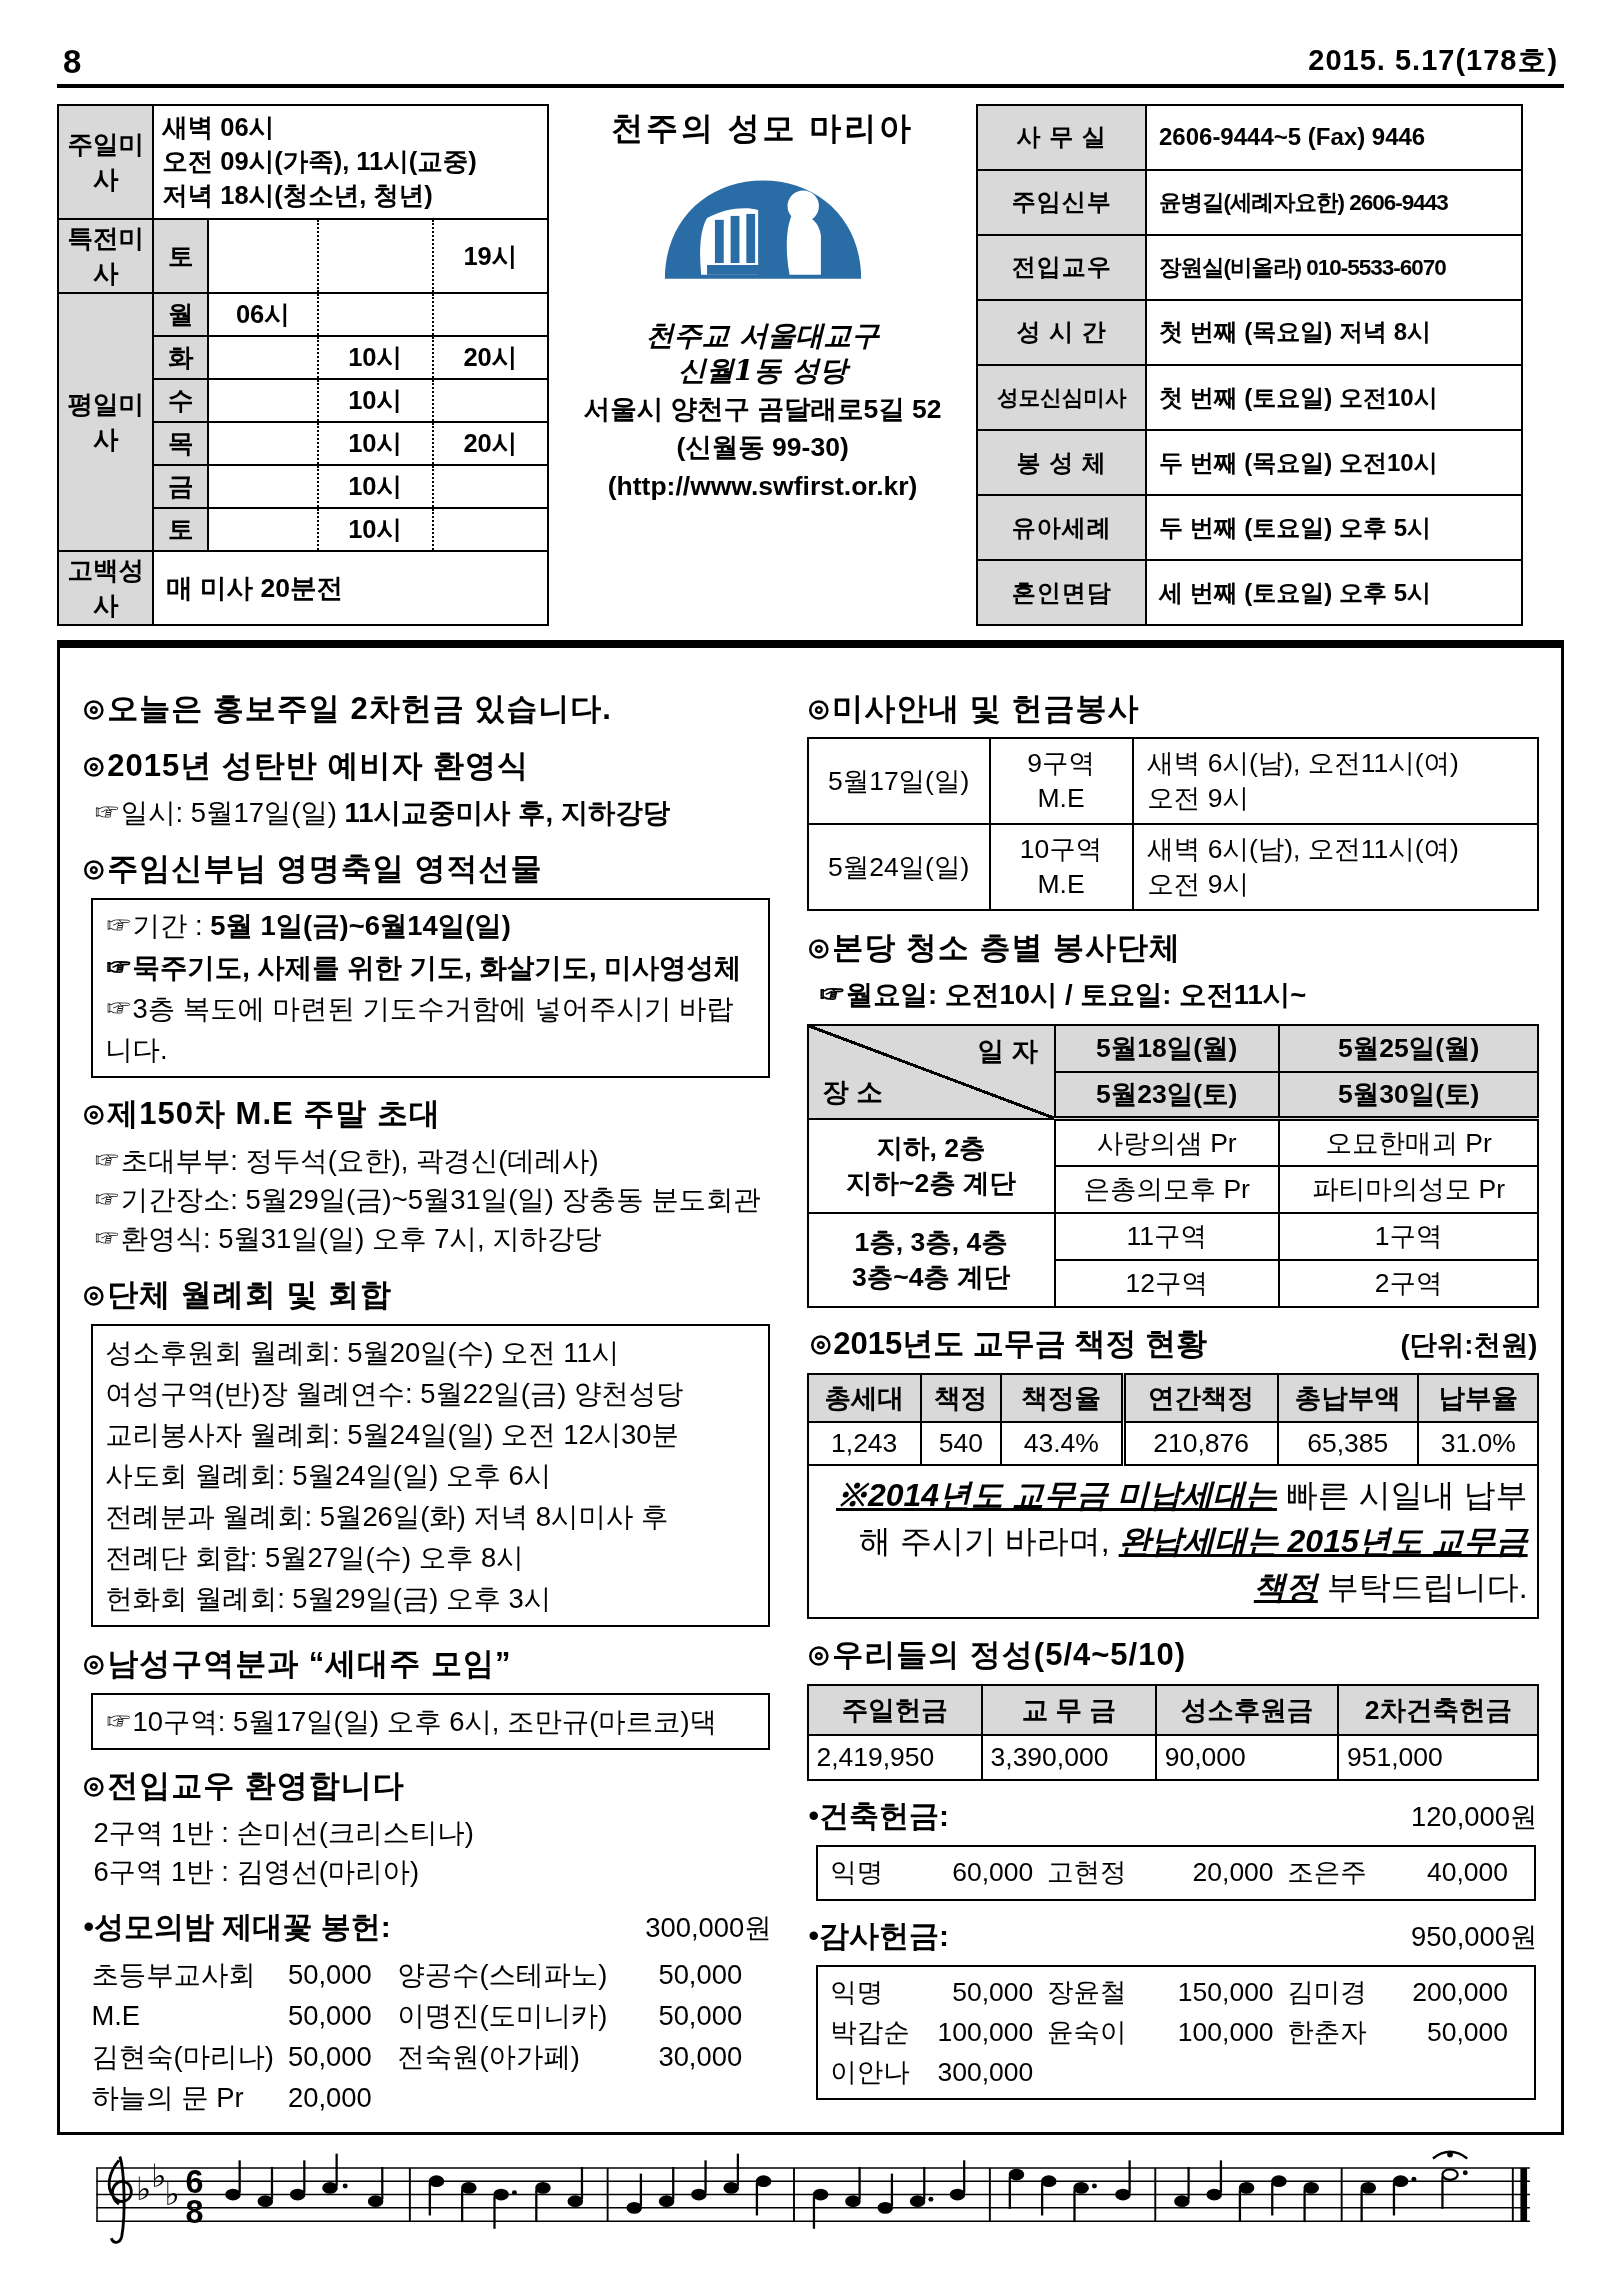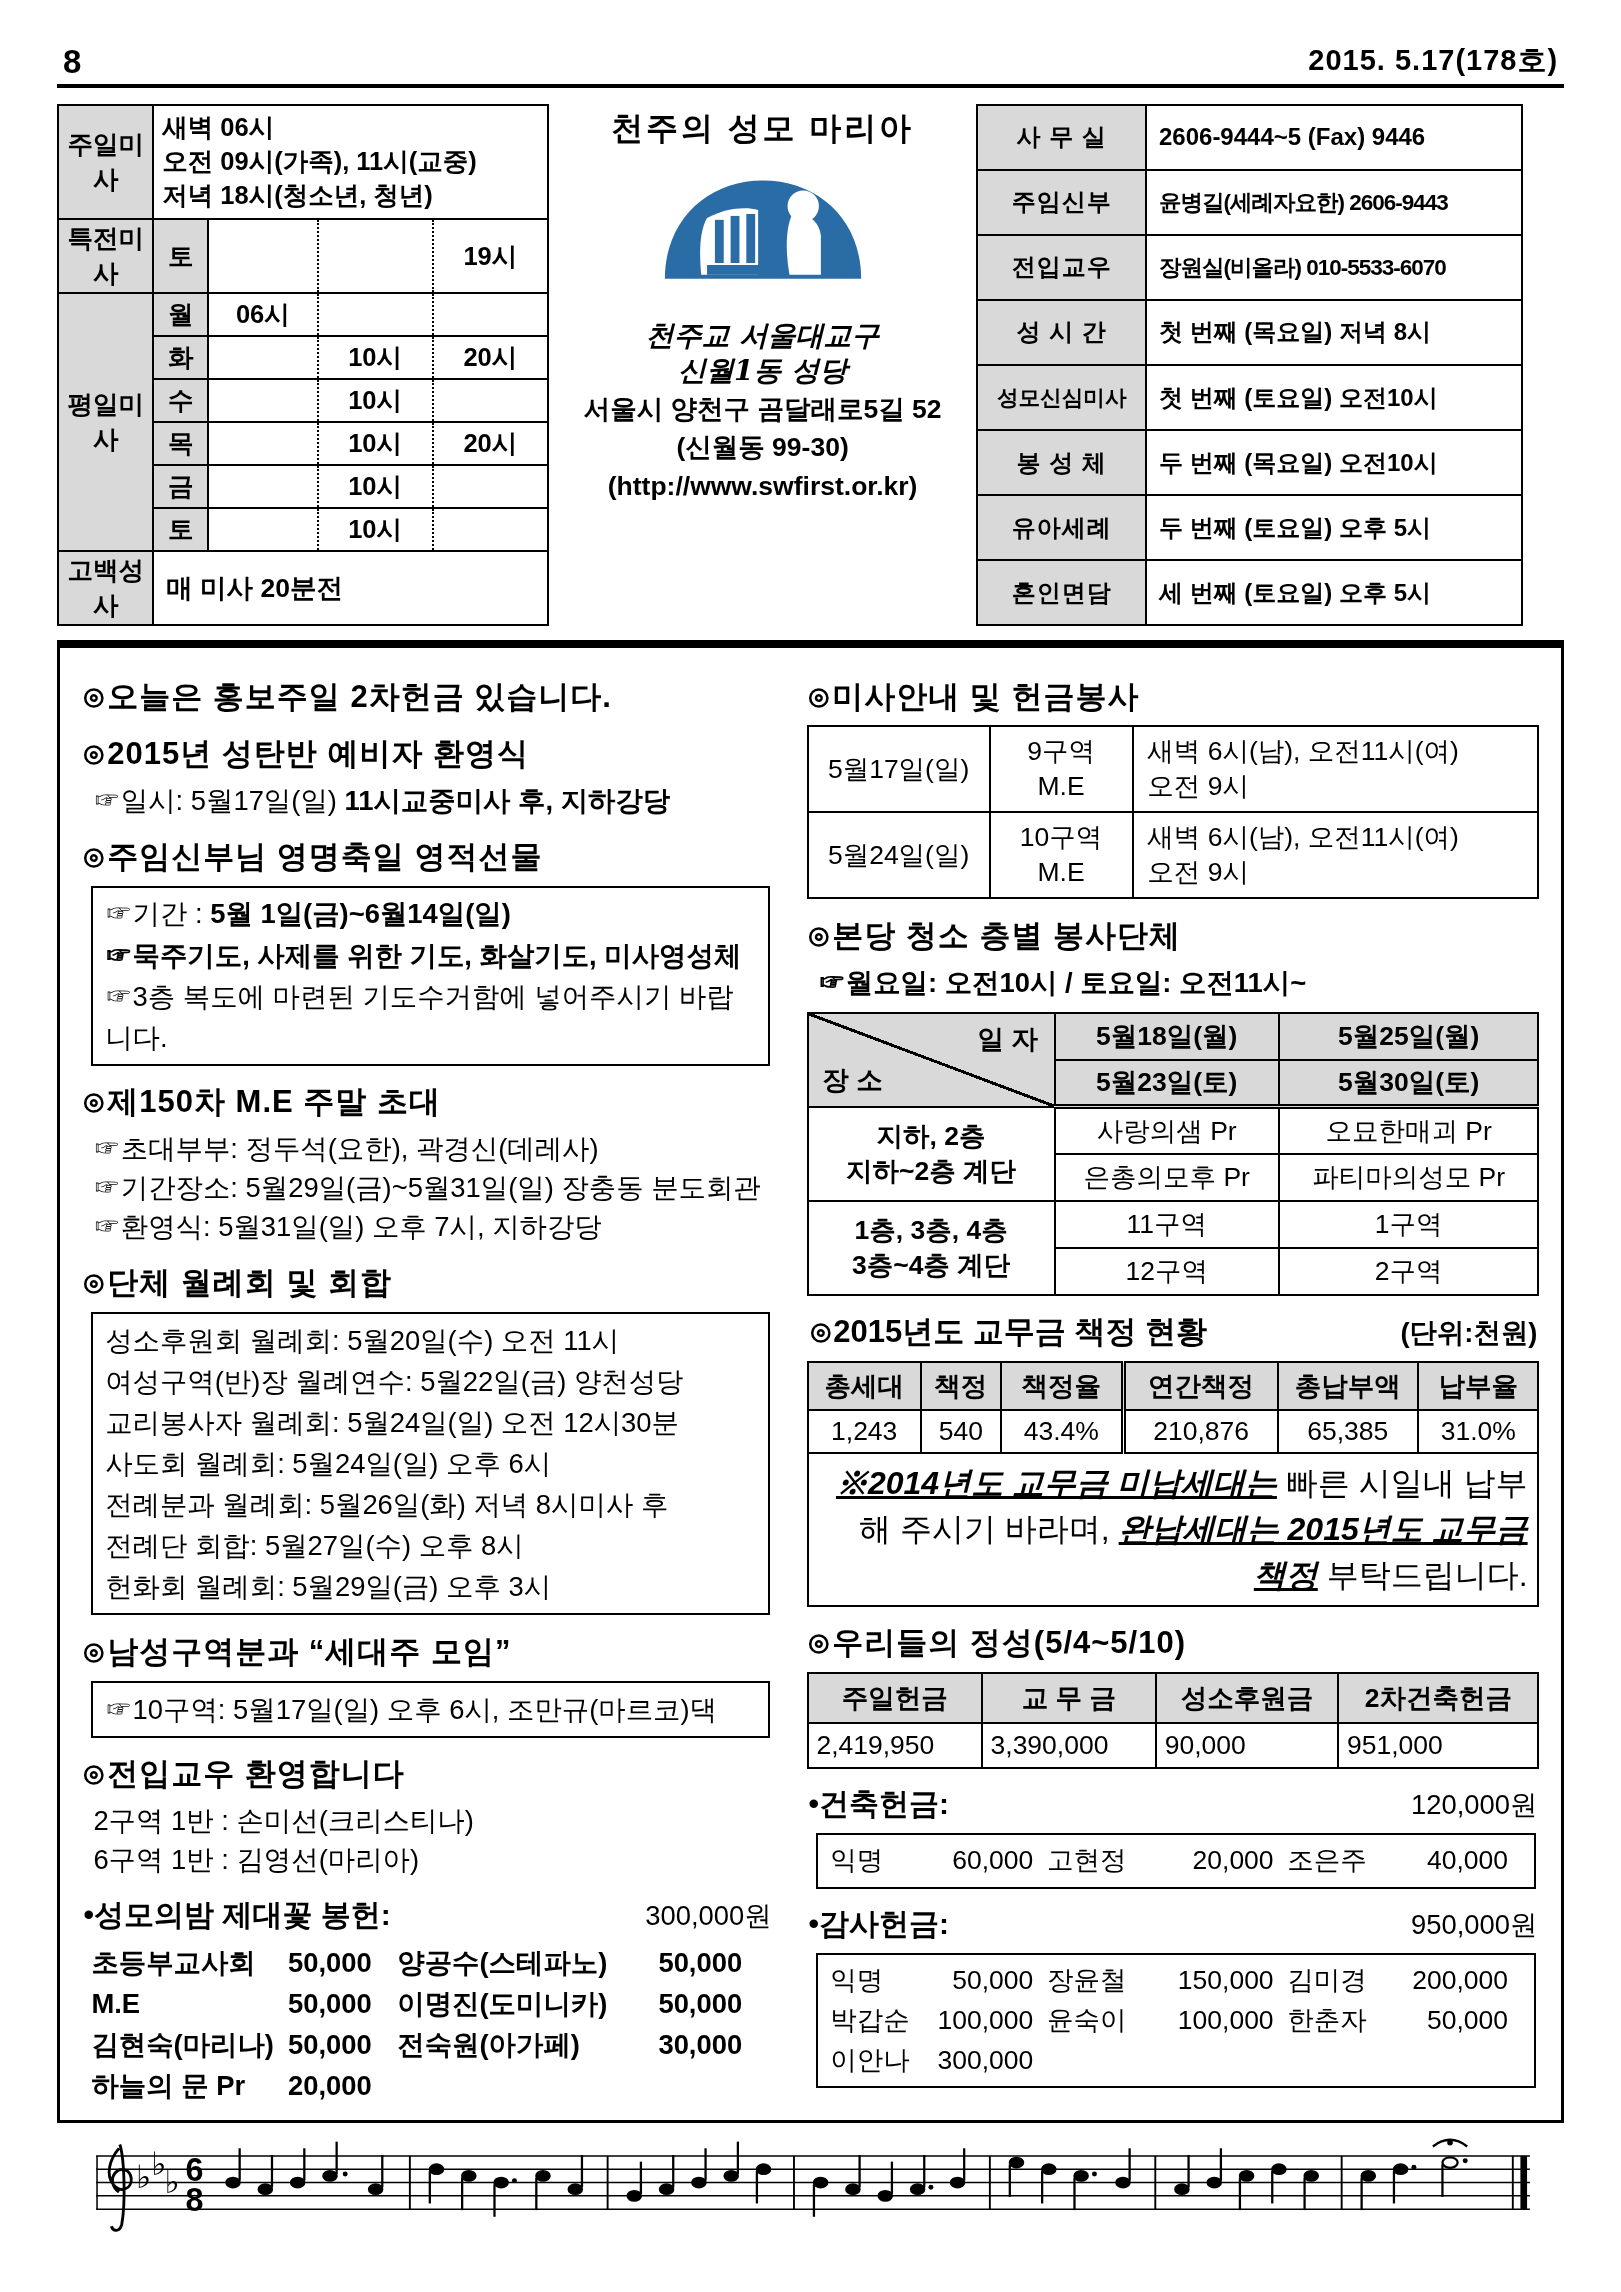--- a/index.html
+++ b/index.html
@@ -41,31 +41,31 @@
   .contab .val { padding-left:11.8px; }
   .contab .val.cond { font-size:22.5px; letter-spacing:-1px; }
 
   
   .main { margin-top:13.7px; border:3.9px solid #000; border-top-width:8.8px;
           padding:19.6px 21.6px 13.7px; display:flex; gap:33px; }
   .colL { width:692px; flex:none; }
   .colR { flex:1; min-width:0; }
 
   .st { font-size:31px; font-weight:bold; margin:15.7px 0 7.8px; letter-spacing:1px; }
-  .st.first { margin-top:8px; }
+  .st.first { margin-top:20px; }
   .ln { font-size:27.4px; margin:2px 0 2px 11.8px; line-height:1.35; }
   .b { font-weight:bold; }
   .bx { border:2px solid #000; padding:5.9px 11.8px; margin:7.8px 3.9px 9.8px 9.8px;
         font-size:27.4px; line-height:1.5; }
 
   .titlerow { display:flex; justify-content:space-between; align-items:baseline; margin:15.7px 2px 5.9px; }
   .titlerow .tl { font-size:30px; font-weight:bold; }
   .titlerow .tr { font-size:27.4px; }
   .dgrid { display:grid; grid-template-columns:1.15fr 0.75fr 1.5fr 0.8fr;
-           font-size:27.4px; line-height:1.5; margin:2px 5.9px 0 9.8px;font-weight:bold; }
+           font-size:27.4px; line-height:1.5; margin:2px 5.9px 0 9.8px; }
   .dgrid .amt { text-align:right; padding-right:25.5px; }
 
   
   .r1t { width:100%; margin:7.8px 0 5.9px; }
   .r1t td { border:2px solid #000; font-size:26.5px; text-align:center; height:86px; padding:3.9px 7.8px; line-height:1.35; }
   .r1t .dcol { width:182px; }
   .r1t .gcol { width:143px; }
   .r1t .tcol { text-align:left; padding-left:13.7px; }
 
   .clt { width:100%; margin:9.8px 0 7.8px; font-weight:bold; }

